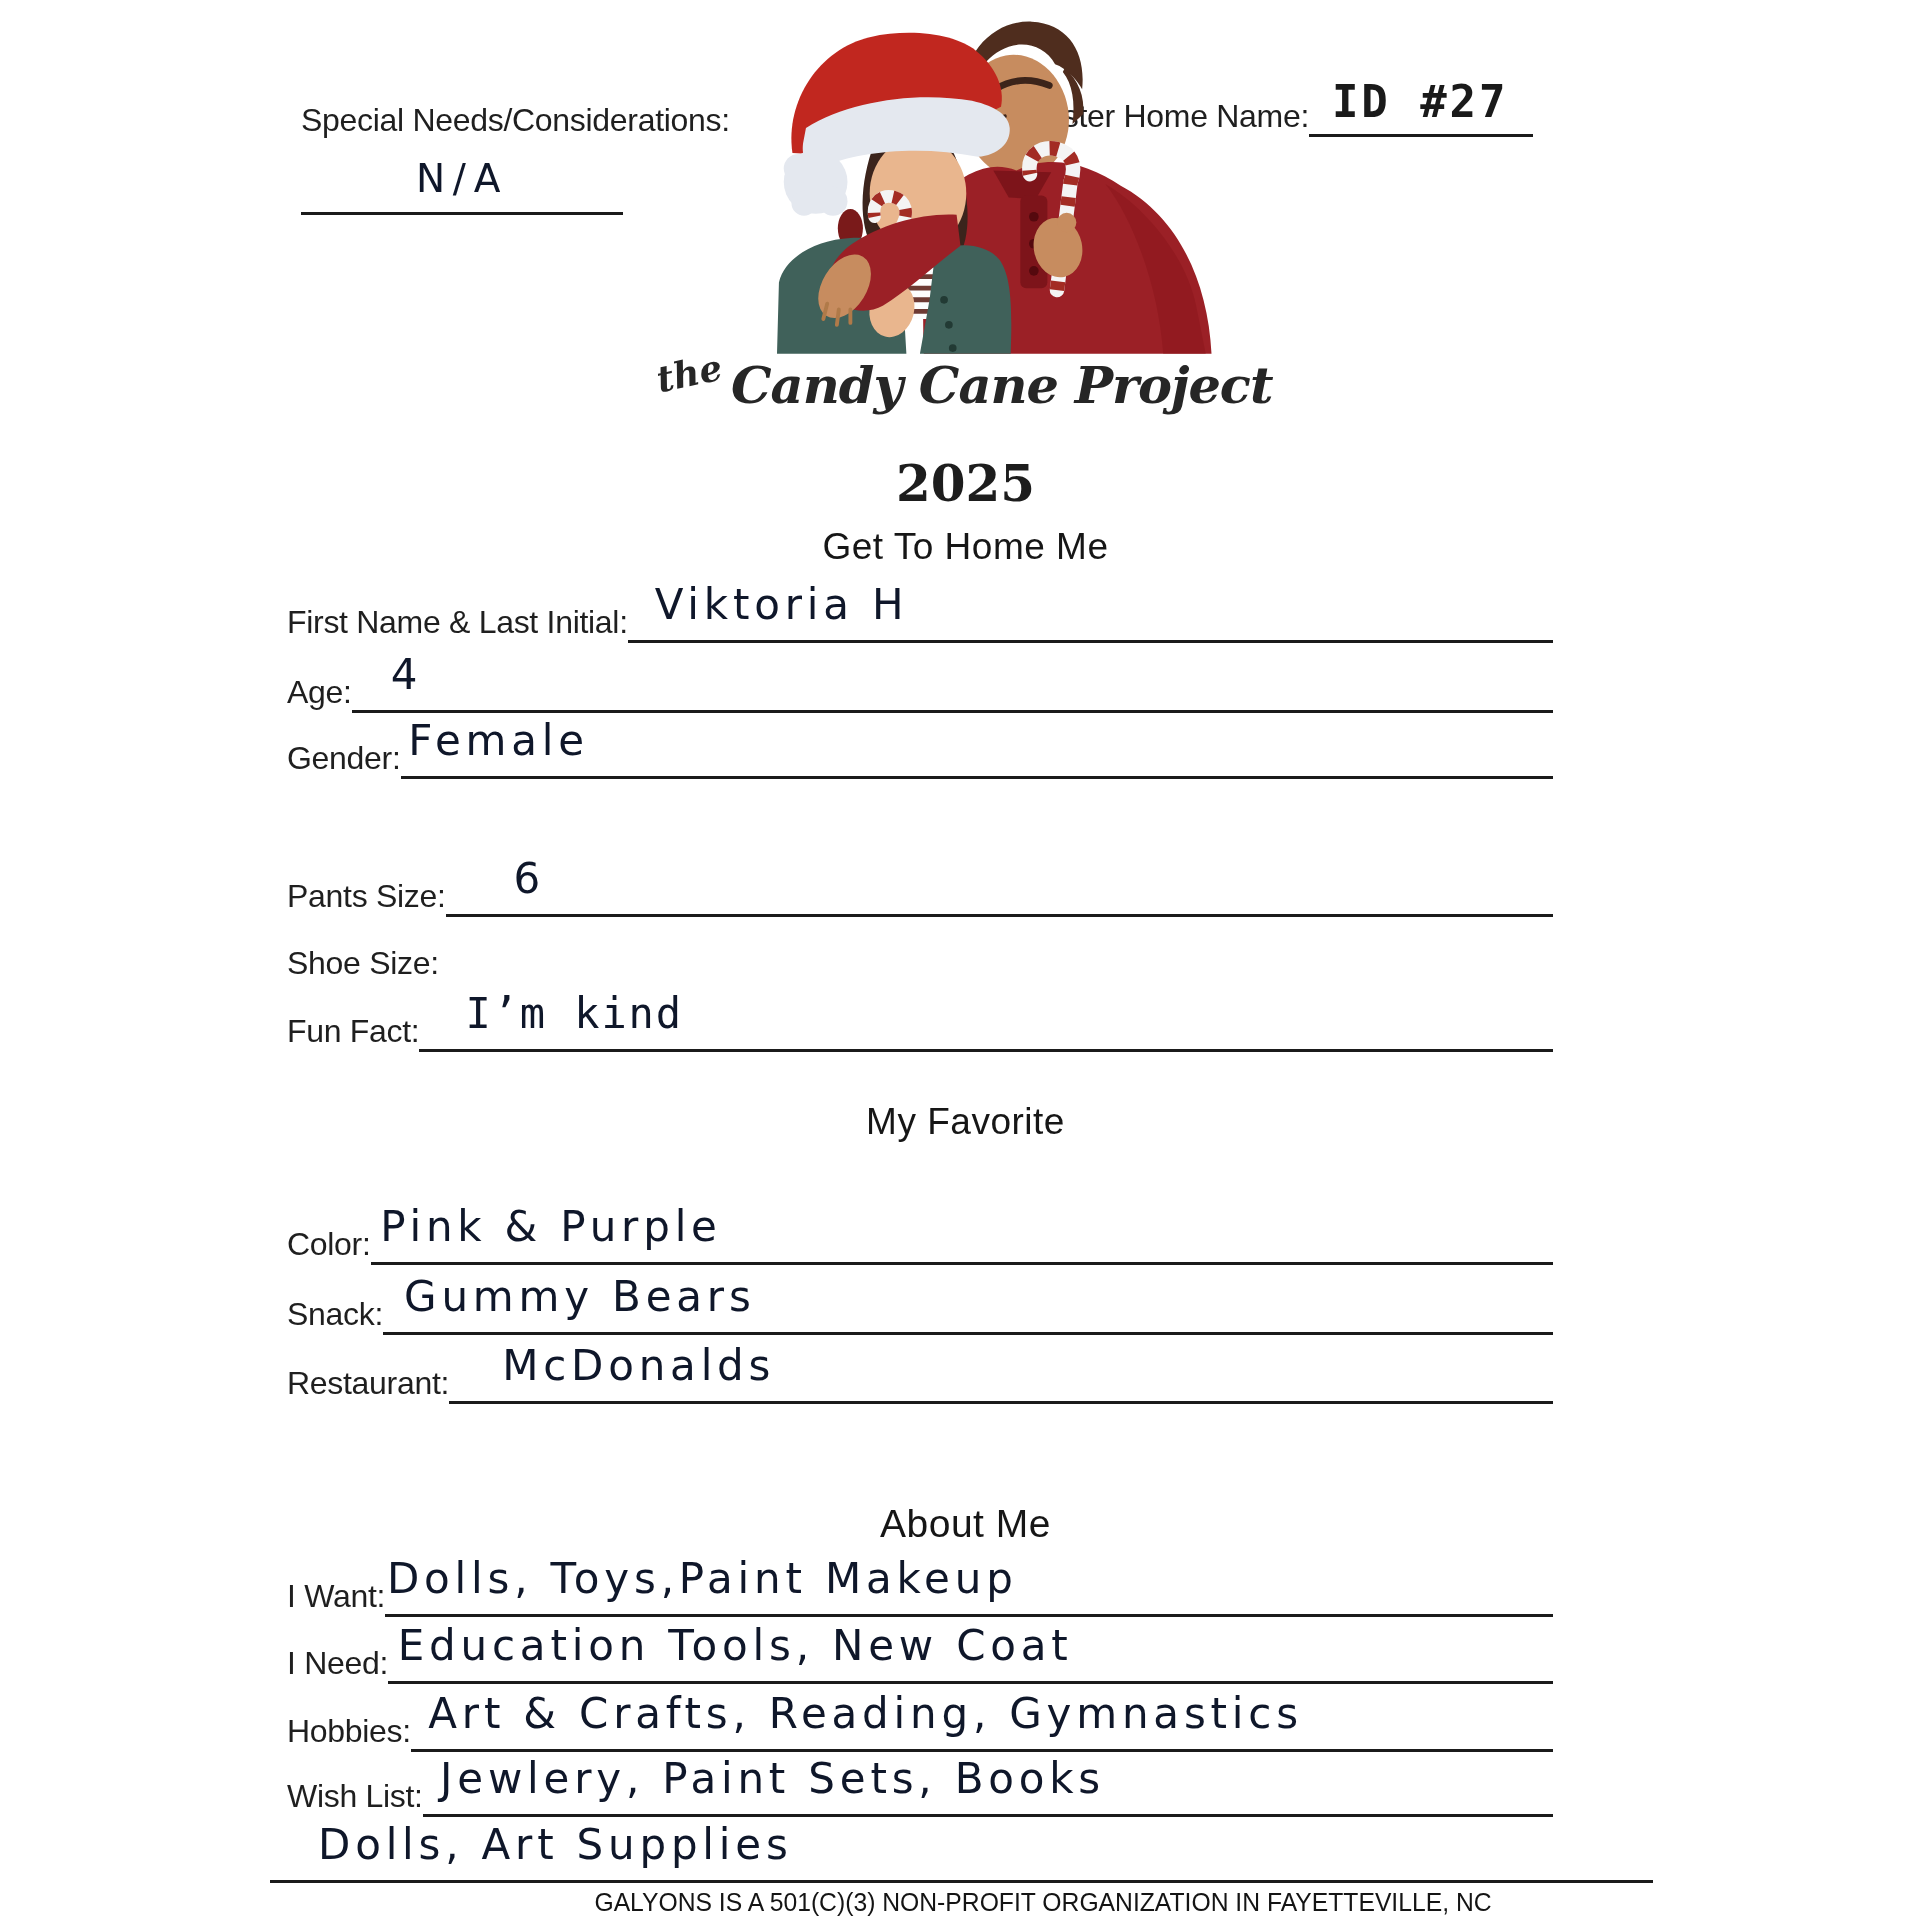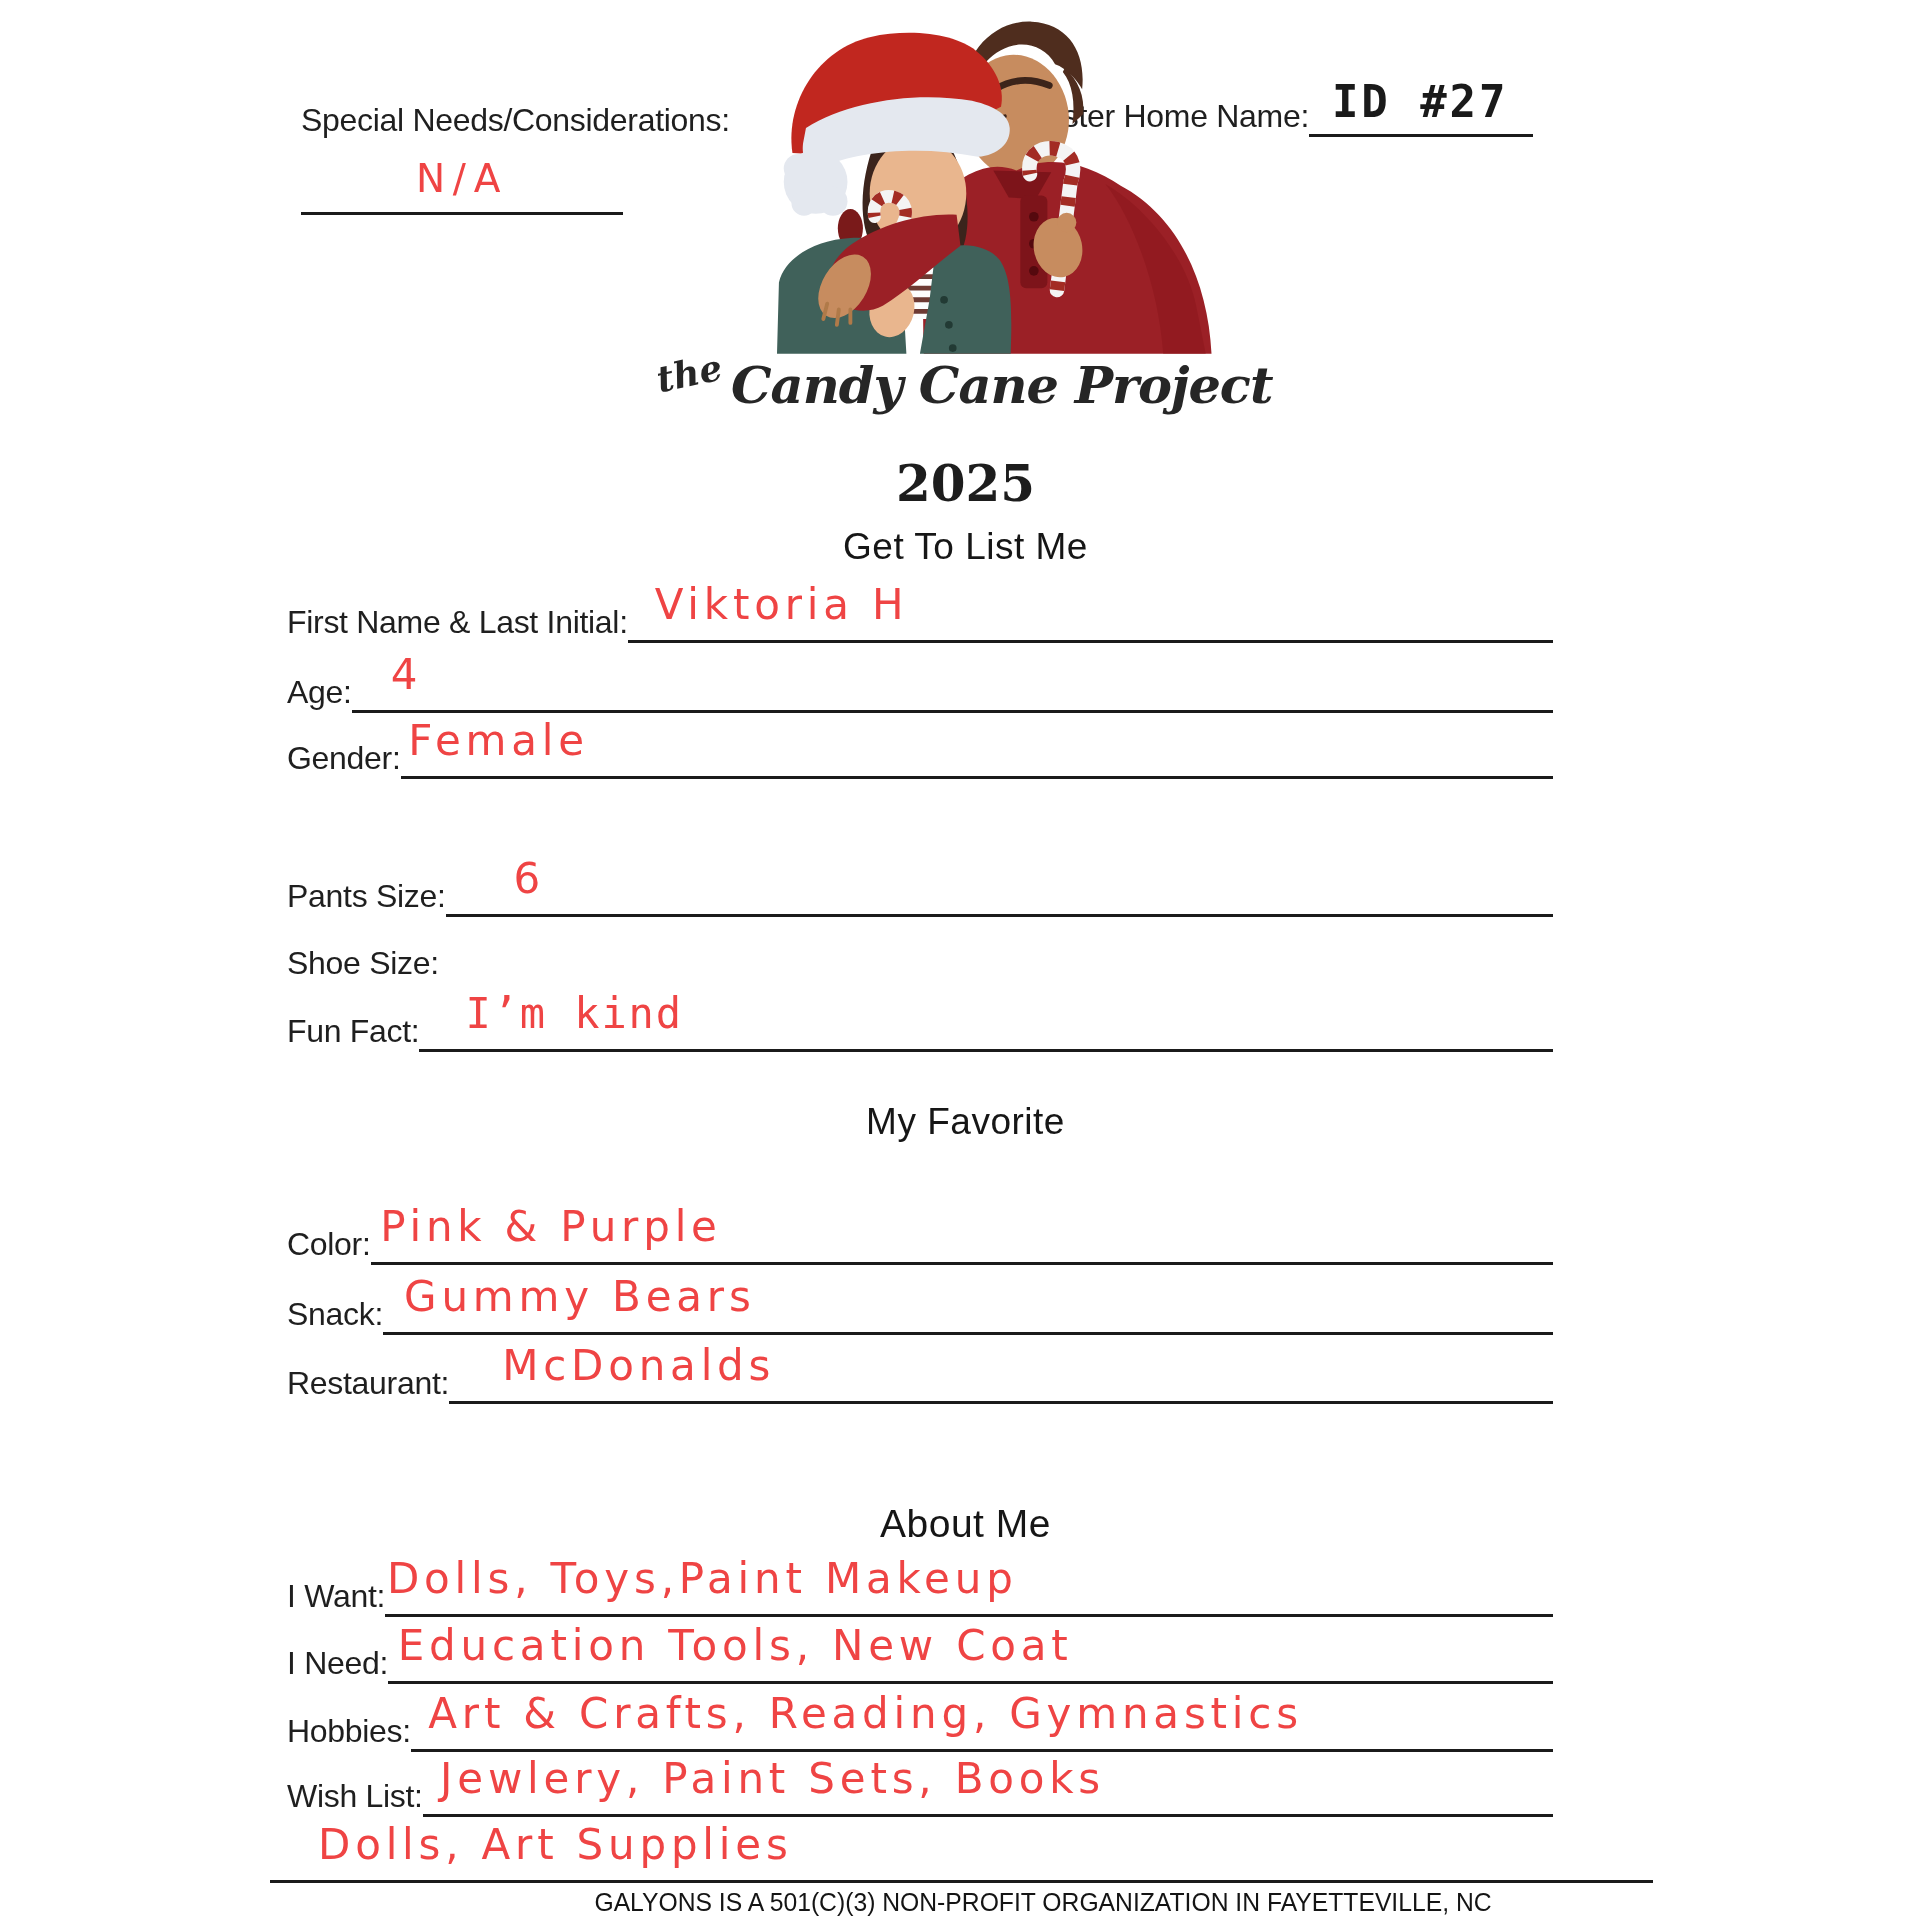--- a/index.html
+++ b/index.html
@@ -9,21 +9,21 @@
   .plabel{position:absolute;font-size:32px;letter-spacing:-0.3px;color:#1f1f1f;white-space:nowrap;}
 
   .heading{position:absolute;left:676px;width:579px;text-align:center;font-size:37px;
            color:#161616;letter-spacing:0.5px;white-space:nowrap;}
 
   
   .frow{position:absolute;left:287px;width:1266px;height:64px;display:flex;align-items:flex-end;}
   .flabel{font-size:32px;letter-spacing:-0.3px;line-height:1;padding-bottom:4.8px;white-space:nowrap;color:#1f1f1f;}
   .fline{flex:1;align-self:stretch;display:flex;align-items:center;border-bottom:3.9px solid #1b1b1b;}
   .fvalue{font-family:"DejaVu Sans",sans-serif;font-size:42px;letter-spacing:4.8px;line-height:1;
-          padding-bottom:8.7px;white-space:nowrap;color:#ef4444;}
+          padding-bottom:8.7px;white-space:nowrap;color:#0f172a;}
   .mono{font-family:"DejaVu Sans Mono",monospace;letter-spacing:1.9px;}
 
   
   .special-row{position:absolute;left:301px;top:153px;width:322px;height:62px;display:flex;}
   .special-row .fline{justify-content:center;}
   .foster-row{position:absolute;left:1026px;top:75px;width:541px;height:62px;display:flex;align-items:flex-end;}
   .foster-row .fline{max-width:224px;}
   .id-value{font-family:"DejaVu Sans Mono",monospace;font-weight:600;font-size:44px;letter-spacing:2.9px;
             padding-bottom:5.8px;padding-left:23px;line-height:1;white-space:nowrap;}
 
@@ -115,21 +115,21 @@
       <ellipse cx="70" cy="288" rx="23" ry="36" fill="#c78c5f" transform="rotate(32 70 288)"></ellipse>
       <path d="M52,306 L48,322 M64,312 L62,328 M76,312 L76,326" stroke="#b07a49" stroke-width="4" stroke-linecap="round"></path>
     </g>
   </svg>
 
   <div class="logo">
     <span class="the">the</span><span class="ttl">Candy Cane Project</span>
   </div>
   <div class="year">2025</div>
 
-  <div class="heading" style="top:526px">Get To List Me</div>
+  <div class="heading" style="top:526px">Get To Home Me</div>
 
   <div class="frow" style="top:579px">
     <span class="flabel">First Name &amp; Last Initial:</span>
     <span class="fline" style="padding-left:27px">
       <span class="fvalue">Viktoria H</span>
     </span>
   </div>
   <div class="frow" style="top:649px">
     <span class="flabel">Age:</span>
     <span class="fline" style="padding-left:39px">

